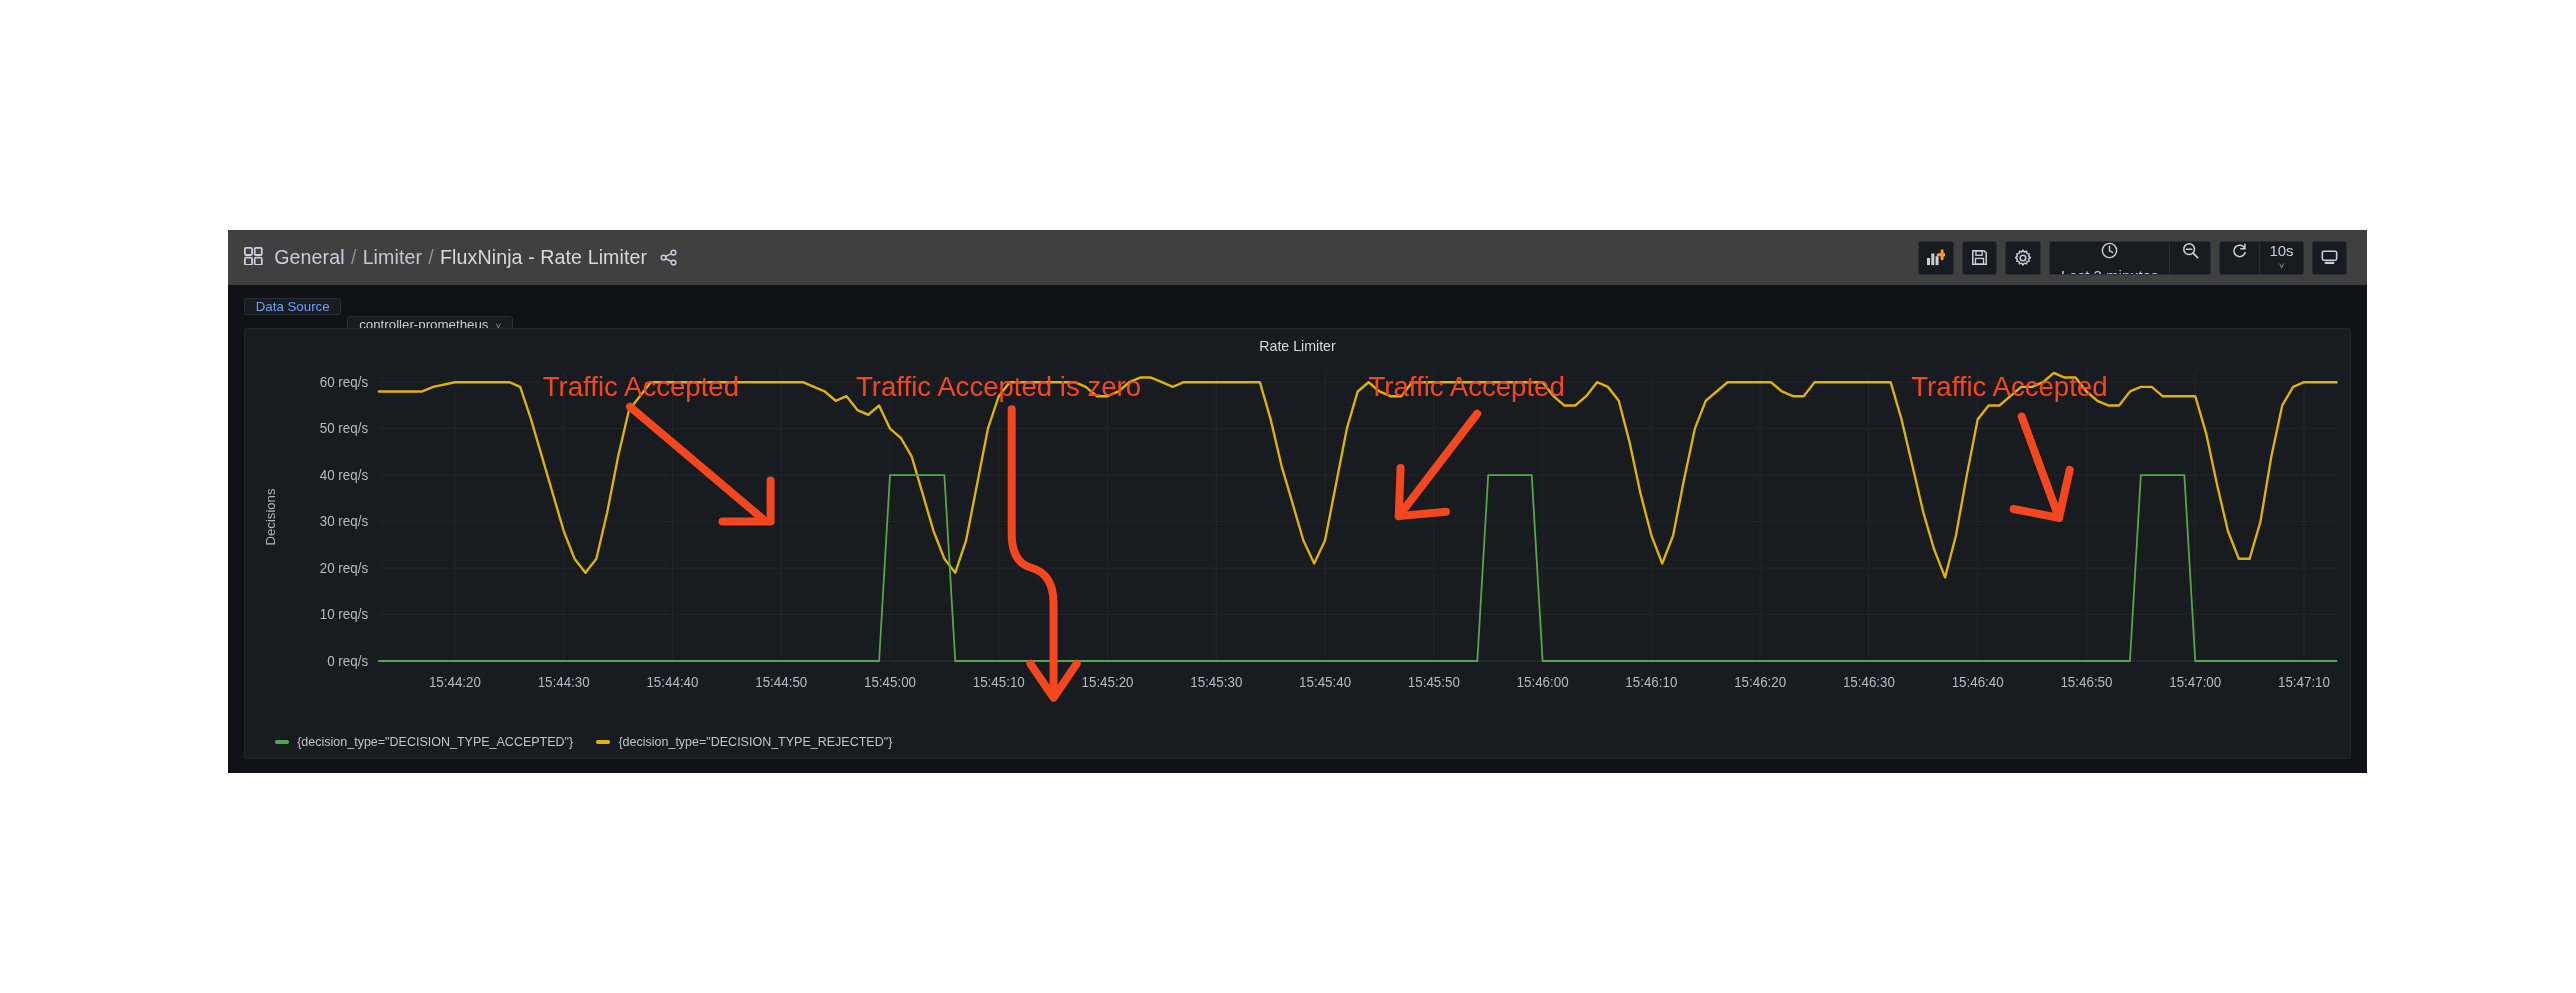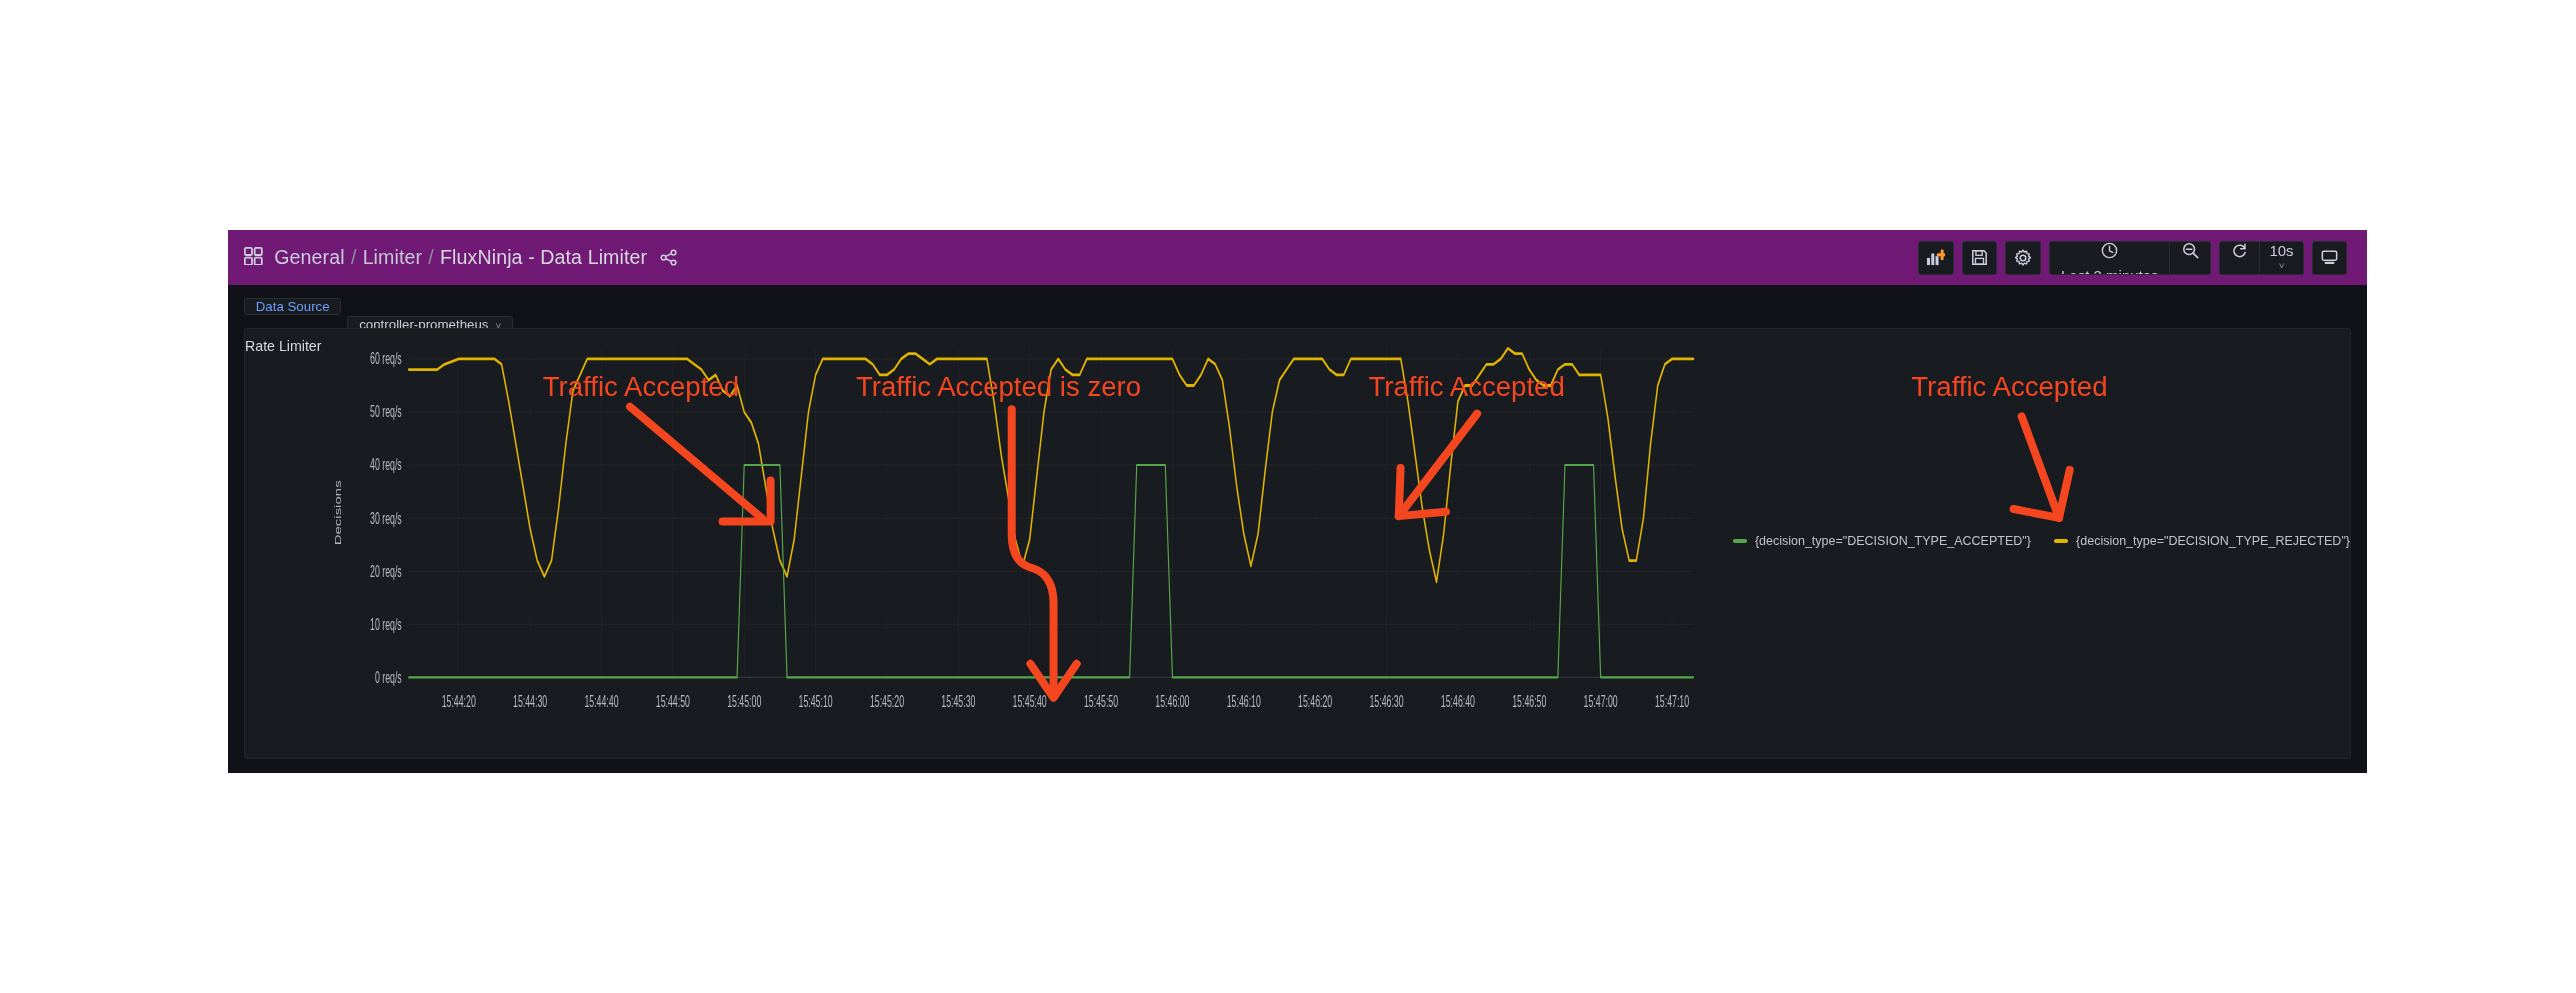--- a/index.html
+++ b/index.html
@@ -27,21 +27,21 @@
     flex-direction: column;
   }
 
   
   .navbar {
     height: 55px;
     flex: 0 0 55px;
     display: flex;
     align-items: center;
     padding: 0 19.6px 0 16px;
-    background: #701a75;
+    background: #404040;
   }
   .nav-left { display: flex; align-items: center; gap: 11.6px; }
   .grid-icon { display: block; }
   .breadcrumb {
     display: flex; align-items: baseline;
     font-size: 19.6px; letter-spacing: 0.1px;
     white-space: nowrap;
   }
   .crumb-root { color: #ccccdc; }
   .crumb-sep { color: #8e8e9c; margin: 0 6.2px; }
@@ -109,21 +109,21 @@
   }
 
   
   .panel {
     margin: 0 16px 14.2px 16px;
     flex: 1 1 auto;
     background: #181b1f;
     border: 0.9px solid #23262b;
     border-radius: 2.7px;
     position: relative;
-    display: flex; flex-direction: row;
+    display: flex; flex-direction: column;
   }
   .panel-title {
     text-align: center;
     font-size: 14.2px;
     color: #d8d9e0;
     padding: 9px 0 1.8px 0;
     flex: 0 0 auto;
     font-weight: 500;
   }
   .panel-body { flex: 1 1 auto; position: relative; }
@@ -160,21 +160,21 @@
             <rect x="12" y="1" width="8" height="8" rx="1.3" fill="none" stroke="#ccccdc" stroke-width="2"></rect>
             <rect x="1" y="12" width="8" height="8" rx="1.3" fill="none" stroke="#ccccdc" stroke-width="2"></rect>
             <rect x="12" y="12" width="8" height="8" rx="1.3" fill="none" stroke="#ccccdc" stroke-width="2"></rect>
           </svg>
         </span>
         <div class="breadcrumb">
           <span class="crumb-root">General</span>
           <span class="crumb-sep">/</span>
           <span class="crumb-mid">Limiter</span>
           <span class="crumb-sep">/</span>
-          <span class="crumb-leaf">FluxNinja - Data Limiter</span>
+          <span class="crumb-leaf">FluxNinja - Rate Limiter</span>
           <span class="share-icon">
             <svg width="18" height="18" viewBox="0 0 20 20">
               <circle cx="15" cy="4" r="2.6" fill="none" stroke="#ccccdc" stroke-width="1.7"></circle>
               <circle cx="15" cy="15" r="2.6" fill="none" stroke="#ccccdc" stroke-width="1.7"></circle>
               <circle cx="4" cy="9.5" r="2.6" fill="none" stroke="#ccccdc" stroke-width="1.7"></circle>
               <line x1="6.4" y1="8.2" x2="12.6" y2="5.1" stroke="#ccccdc" stroke-width="1.7"></line>
               <line x1="6.4" y1="10.8" x2="12.6" y2="13.8" stroke="#ccccdc" stroke-width="1.7"></line>
             </svg>
           </span>
         </div>

